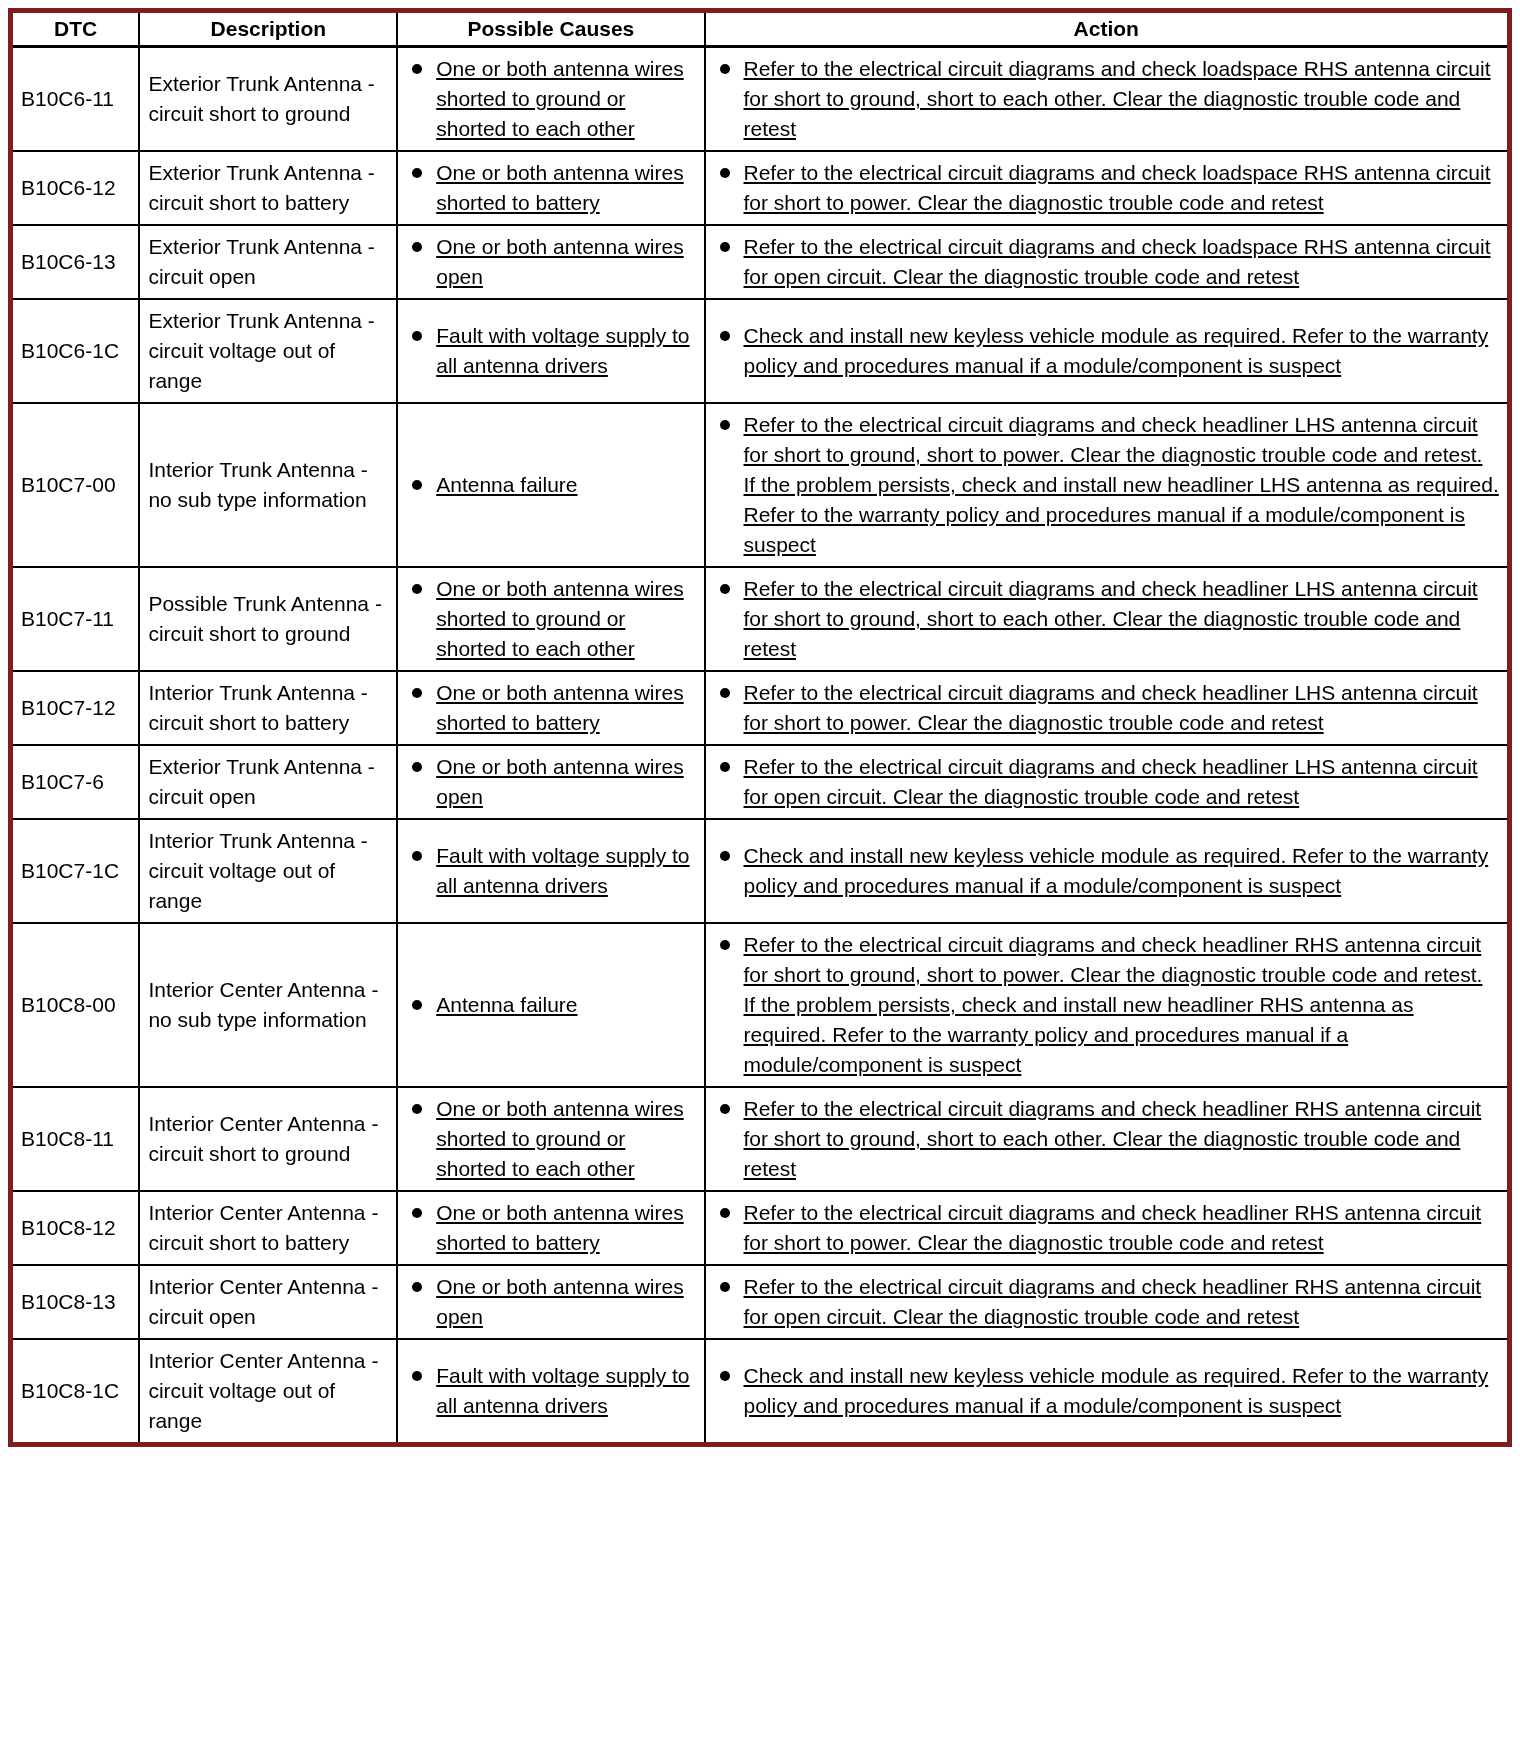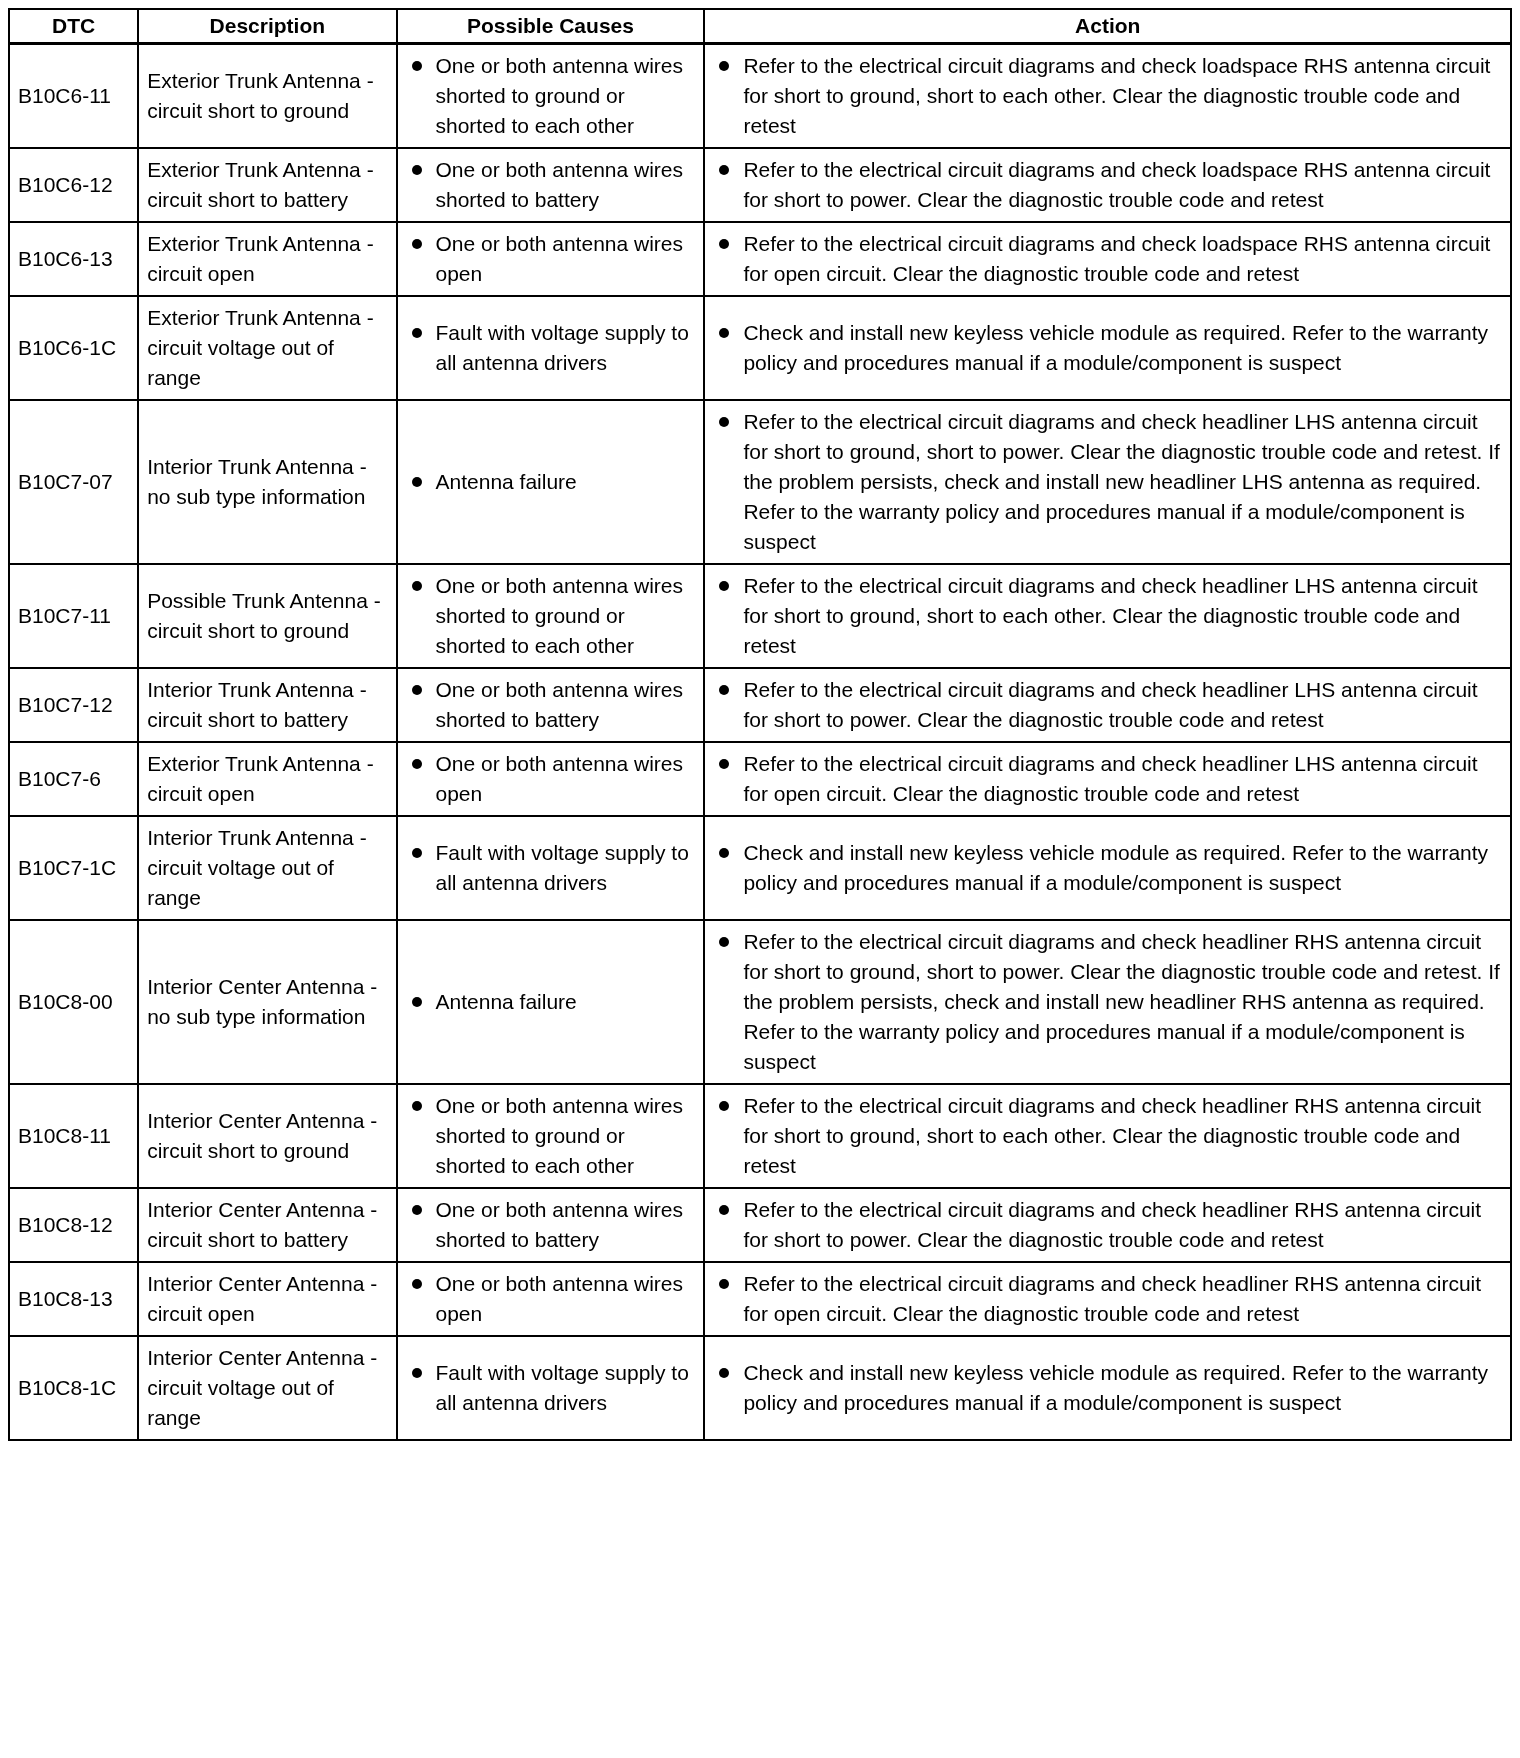--- a/index.html
+++ b/index.html
@@ -14,21 +14,21 @@
     -webkit-font-smoothing: antialiased;
   }
   .page {
     padding: 8px;
     box-sizing: border-box;
     width: 1520px;
   }
   table.dtc-table {
     width: 100%;
     border-collapse: collapse;
-    border: 2px solid #7f1d1d;
+    border: 5px solid #7f1d1d;
     table-layout: fixed;
   }
   .dtc-table th,
   .dtc-table td {
     border: 2px solid #000000;
     font-size: 21px;
     line-height: 30px;
     vertical-align: middle;
     text-align: left;
     padding: 6px 8px;
@@ -42,20 +42,21 @@
     border-bottom: 3px solid #000000;
     line-height: 28px;
   }
   .col-dtc   { padding-left: 5px; padding-right: 2px; margin-top: 8px; }
   .col-desc  { padding-left: 7px; }
   .col-causes{ padding-left: 6px; }
   .col-action{ padding-left: 6px; }
 
   .bullet-list {
     display: block;
+    text-decoration: underline;
   }
   .bullet-item {
     display: flex;
     align-items: flex-start;
   }
   .bullet-dot {
     flex: 0 0 auto;
     width: 10px;
     height: 10px;
     background: #000000;
@@ -160,21 +161,21 @@
           <td class="col-action">
             <div class="bullet-list">
               <div class="bullet-item">
                 <span class="bullet-dot"></span>
                 <span class="bullet-text">Check and install new keyless vehicle module as required. Refer to the warranty policy and procedures manual if a module/component is suspect</span>
               </div>
             </div>
           </td>
         </tr>
         <tr>
-          <td class="col-dtc">B10C7-07</td>
+          <td class="col-dtc">B10C7-00</td>
           <td class="col-desc">Interior Trunk Antenna - no sub type information</td>
           <td class="col-causes">
             <div class="bullet-list">
               <div class="bullet-item">
                 <span class="bullet-dot"></span>
                 <span class="bullet-text">Antenna failure</span>
               </div>
             </div>
           </td>
           <td class="col-action">

